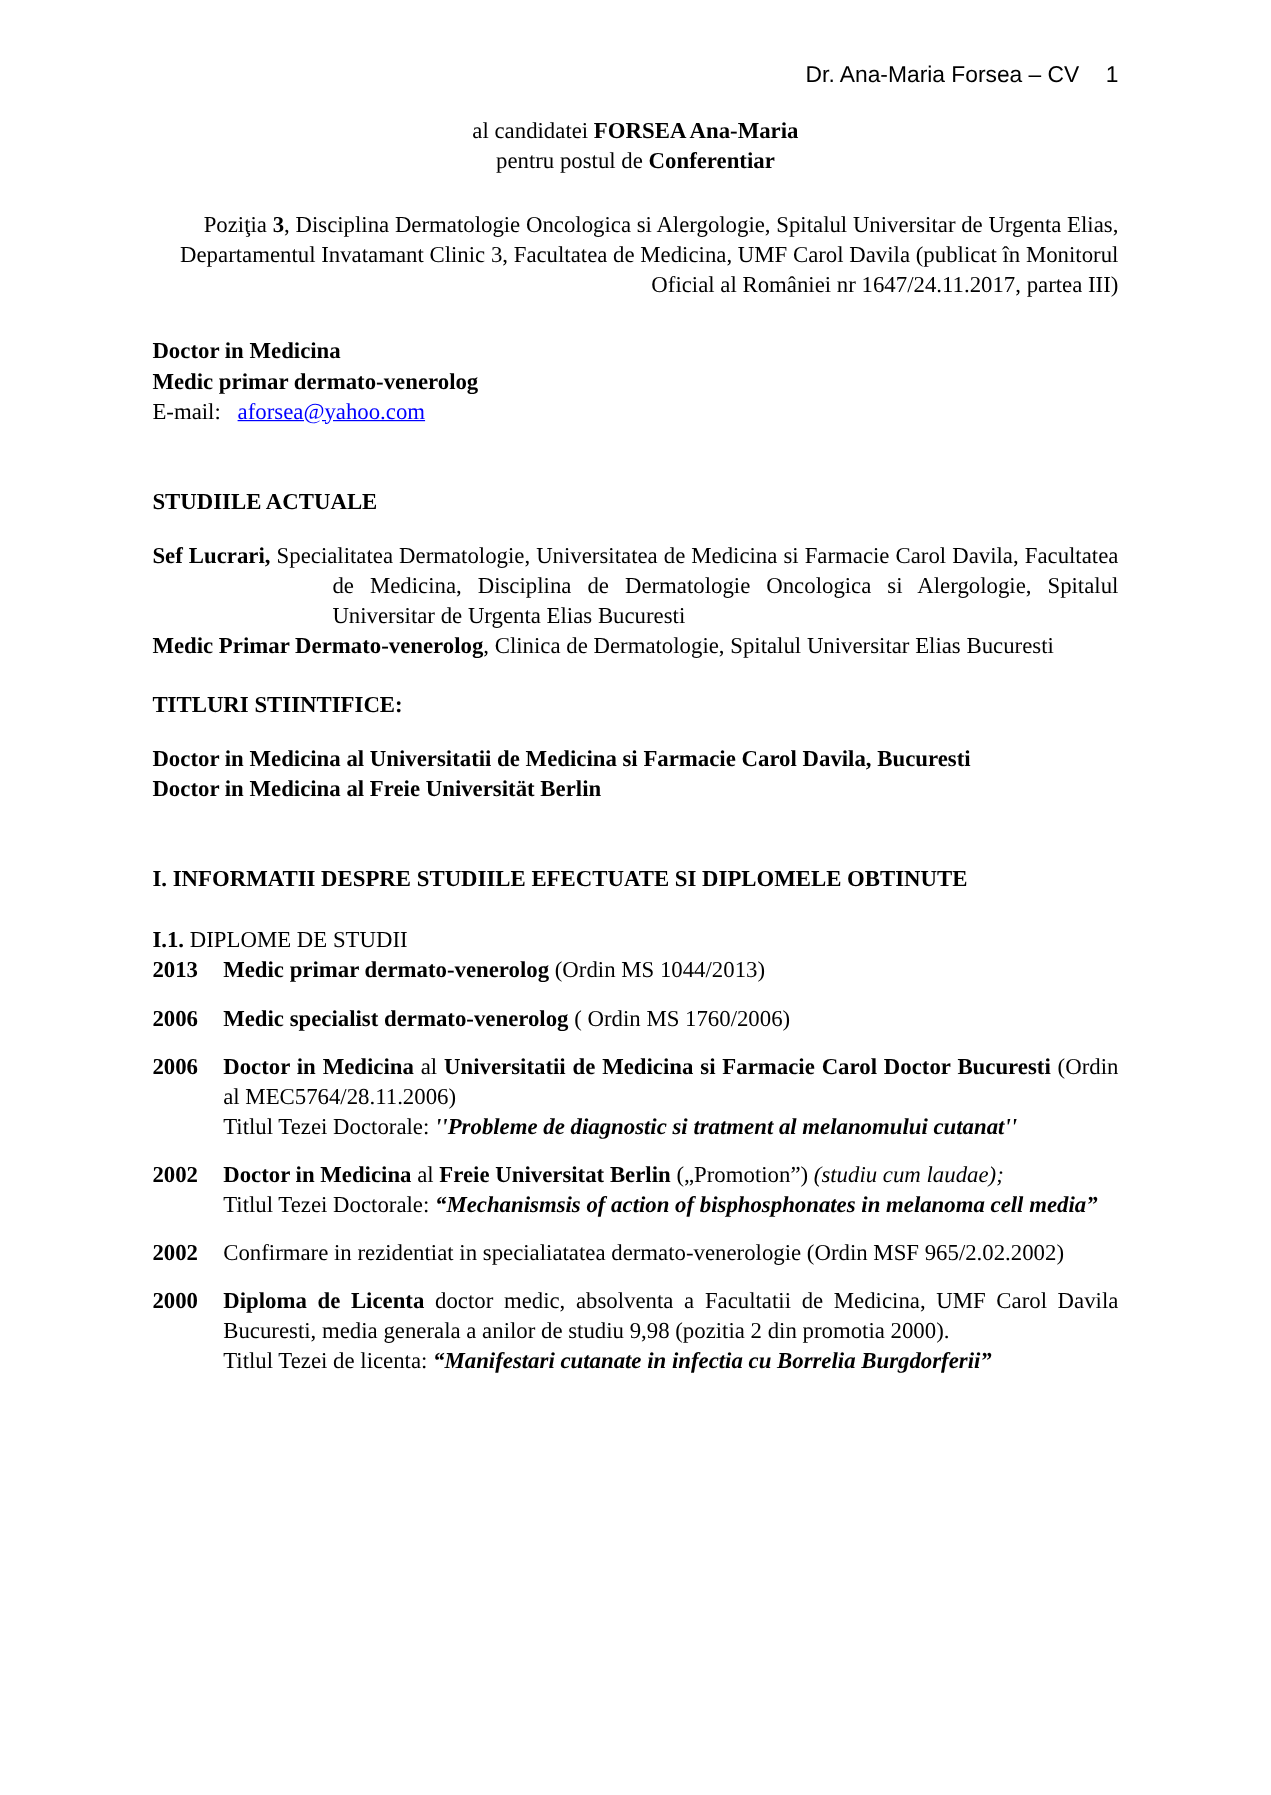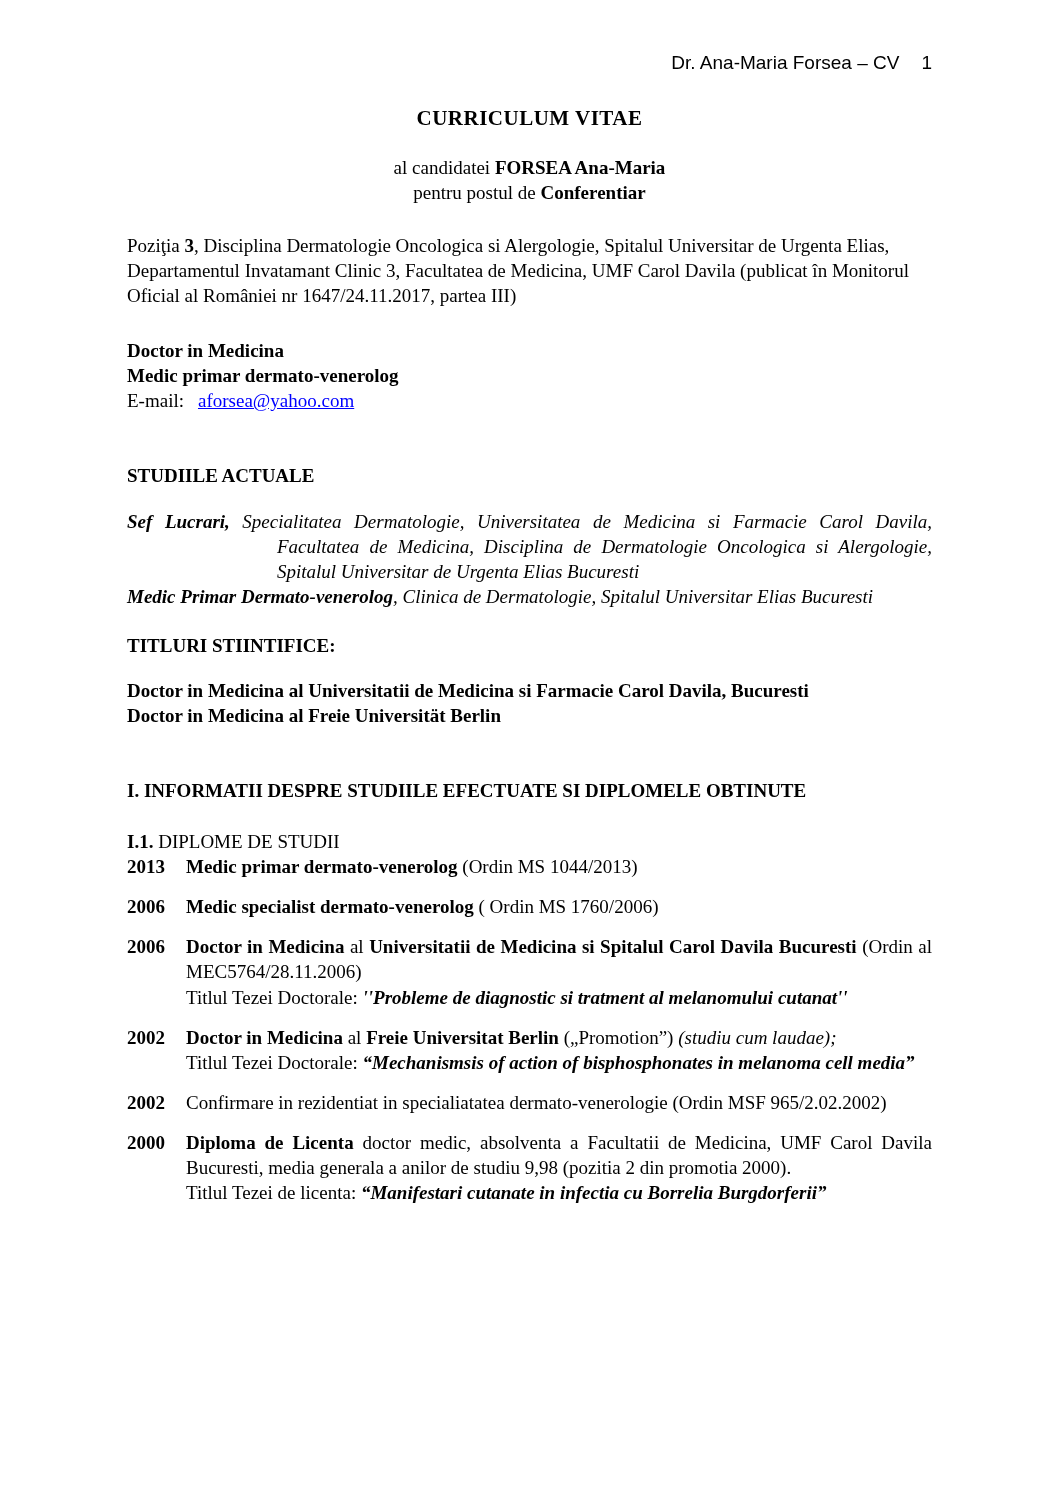--- a/index.html
+++ b/index.html
@@ -14,37 +14,36 @@
 
   .header-line {
     font-family:"Liberation Sans", sans-serif;
     display:flex; justify-content:flex-end; align-items:baseline; gap:22px;
     font-size:19px;
   }
 
   .doc-title { margin-top:30px; text-align:center; font-size:21px; font-weight:bold; letter-spacing:0.5px; }
 
   .cand-block { margin-top:22px; text-align:center; }
-  .pos-para   { margin-top:28px; text-align:left; }
+  .pos-para   { margin-top:28px; text-align:right; }
 
   .contact { margin-top:30px; }
   .contact p { margin:0; }
   .b { font-weight:bold; }
   .i { font-style:italic; }
   .email { color:var(--link_color, #0000ff); text-decoration:underline; margin-left:14px; }
   .email-label { }
 
   .h-section { margin-top:50px; font-weight:bold; }
   .h-titluri { margin-top:24px; font-weight:bold; }
 
   .roles { margin-top:20px; }
   .role {
     padding-left:150px; text-indent:-150px;
     text-align:justify;
-    font-style:italic;
   }
 
   .titluri-items { margin-top:20px; font-weight:bold; }
 
   .subsec { margin-top:26px; }
 
   .diplomas { }
   .diploma { display:flex; margin-bottom:15px; }
   .diploma .year { flex:0 0 59px; font-weight:bold; }
   .diploma .dtext { flex:1; text-align:justify; }
@@ -52,21 +51,20 @@
 </head>
 <body>
 
 <div class="page">
 
   <div class="header-line">
     <span>Dr. Ana-Maria Forsea – CV</span>
     <span>1</span>
   </div>
 
-  <div class="doc-title">CURRICULUM VITAE</div>
 
   <div class="cand-block">
     <p><span>al candidatei </span><span class="b">FORSEA Ana-Maria</span></p>
     <p><span>pentru postul de </span><span class="b">Conferentiar</span></p>
   </div>
 
   <p class="pos-para"><span>Poziţia </span><span class="b">3</span><span>, Disciplina Dermatologie Oncologica si Alergologie, Spitalul Universitar de Urgenta Elias, Departamentul Invatamant Clinic 3, Facultatea de Medicina, UMF Carol Davila (publicat în Monitorul Oficial al României nr 1647/24.11.2017, partea III)</span></p>
 
   <div class="contact">
     <p class="b">Doctor in Medicina</p>
@@ -99,21 +97,21 @@
       <div class="dtext"><span class="b">Medic primar dermato-venerolog</span><span> (Ordin MS 1044/2013)</span></div>
     </div>
 
     <div class="diploma">
       <span class="year">2006</span>
       <div class="dtext"><span class="b">Medic specialist dermato-venerolog</span><span> ( Ordin MS 1760/2006)</span></div>
     </div>
 
     <div class="diploma">
       <span class="year">2006</span>
-      <div class="dtext"><span class="b">Doctor in Medicina</span><span> al </span><span class="b">Universitatii de Medicina si Spitalul Carol Davila Bucuresti</span><span> (Ordin al MEC5764/28.11.2006)</span><br><span>Titlul Tezei Doctorale: </span><span class="b i">''Probleme de diagnostic si tratment al melanomului cutanat''</span></div>
+      <div class="dtext"><span class="b">Doctor in Medicina</span><span> al </span><span class="b">Universitatii de Medicina si Farmacie Carol Doctor Bucuresti</span><span> (Ordin al MEC5764/28.11.2006)</span><br><span>Titlul Tezei Doctorale: </span><span class="b i">''Probleme de diagnostic si tratment al melanomului cutanat''</span></div>
     </div>
 
     <div class="diploma">
       <span class="year">2002</span>
       <div class="dtext"><span class="b">Doctor in Medicina</span><span> al </span><span class="b">Freie Universitat Berlin</span><span> („Promotion”) </span><span class="i">(studiu cum laudae);</span><br><span>Titlul Tezei Doctorale: </span><span class="b i">“Mechanismsis of action of bisphosphonates in melanoma cell media”</span></div>
     </div>
 
     <div class="diploma">
       <span class="year">2002</span>
       <div class="dtext"><span>Confirmare in rezidentiat in specialiatatea dermato-venerologie (Ordin MSF 965/2.02.2002)</span></div>

